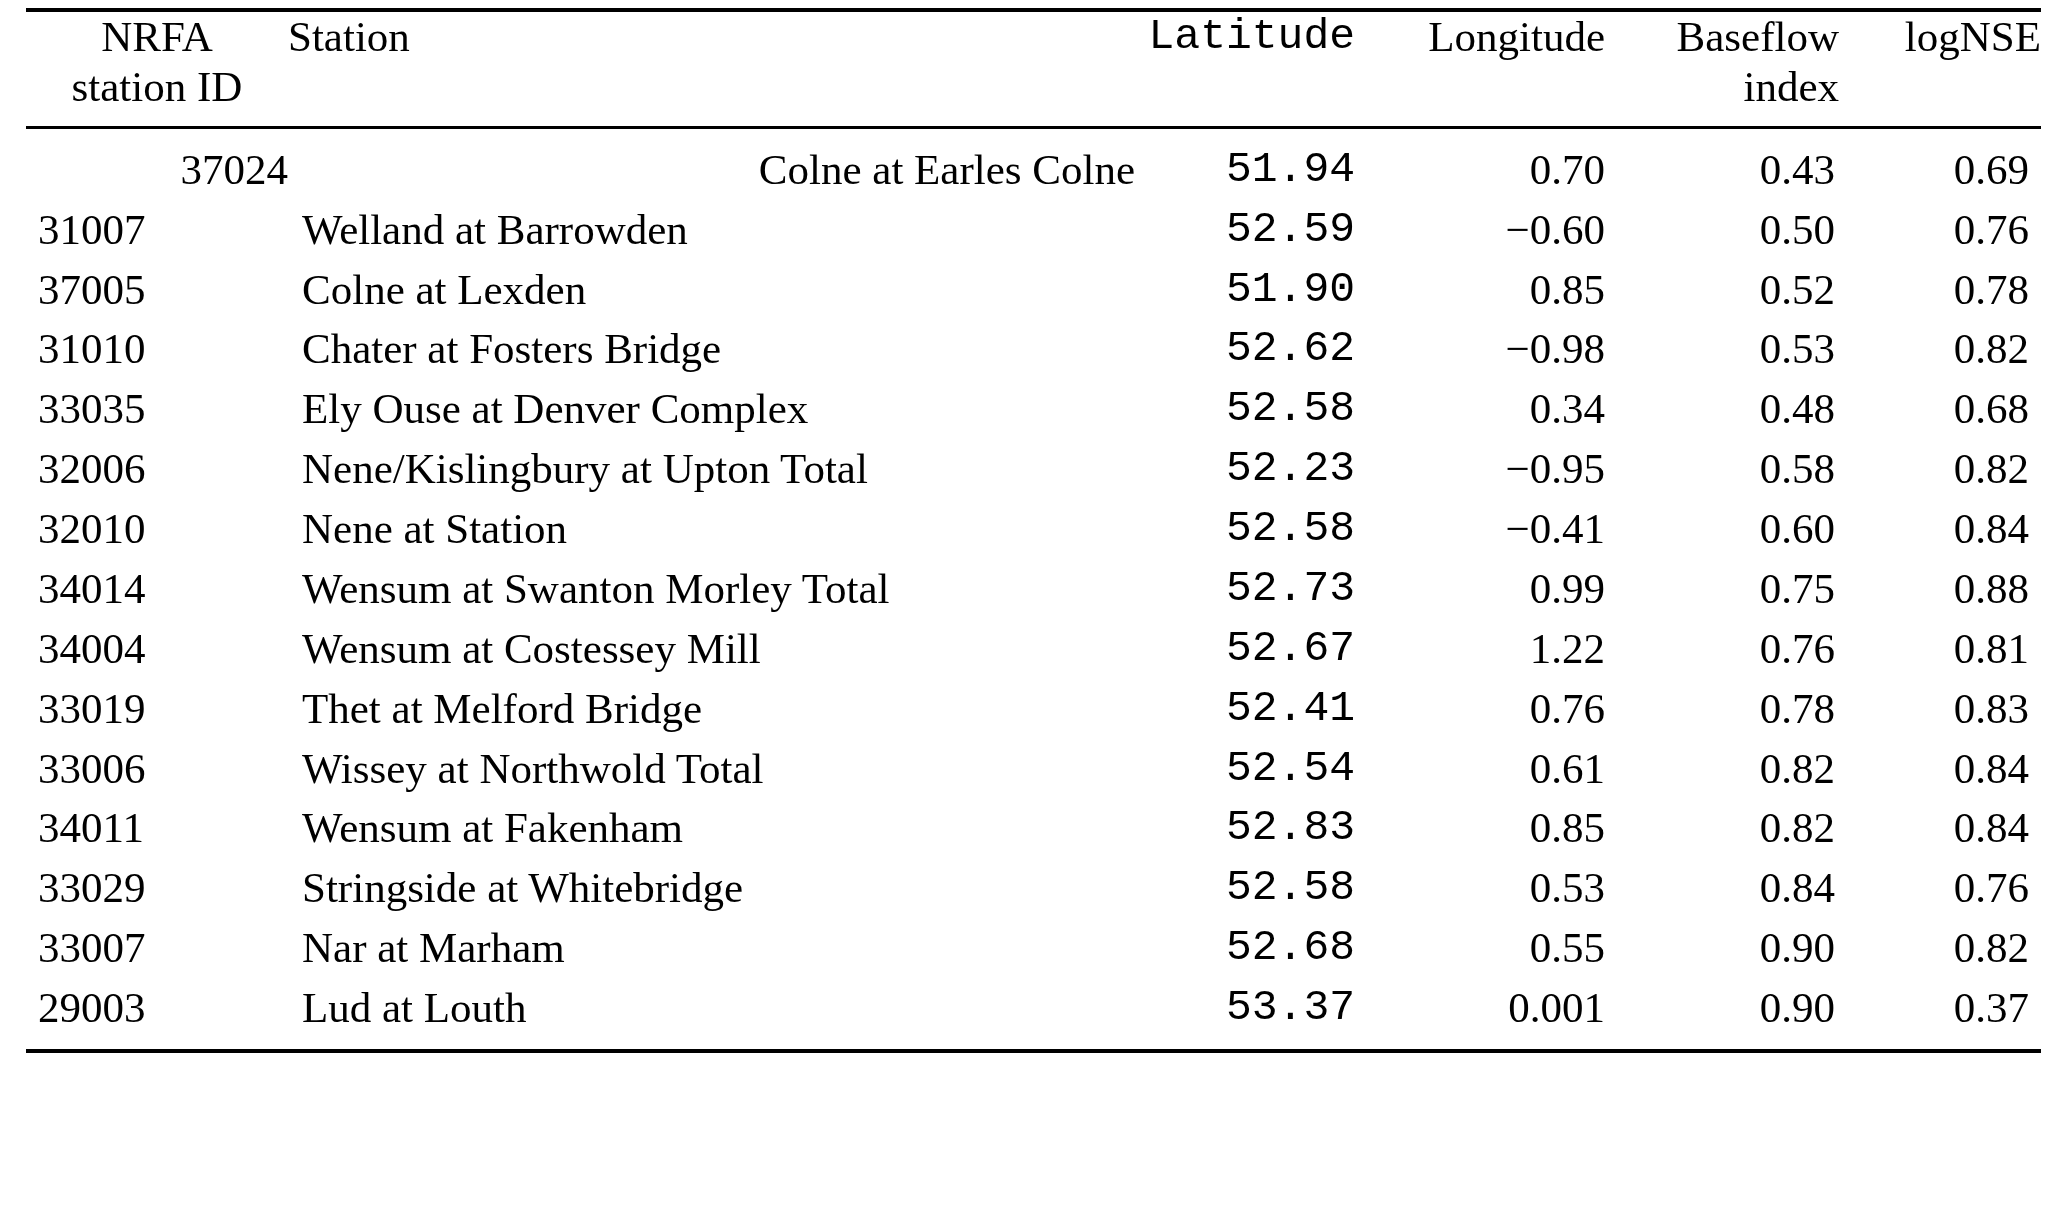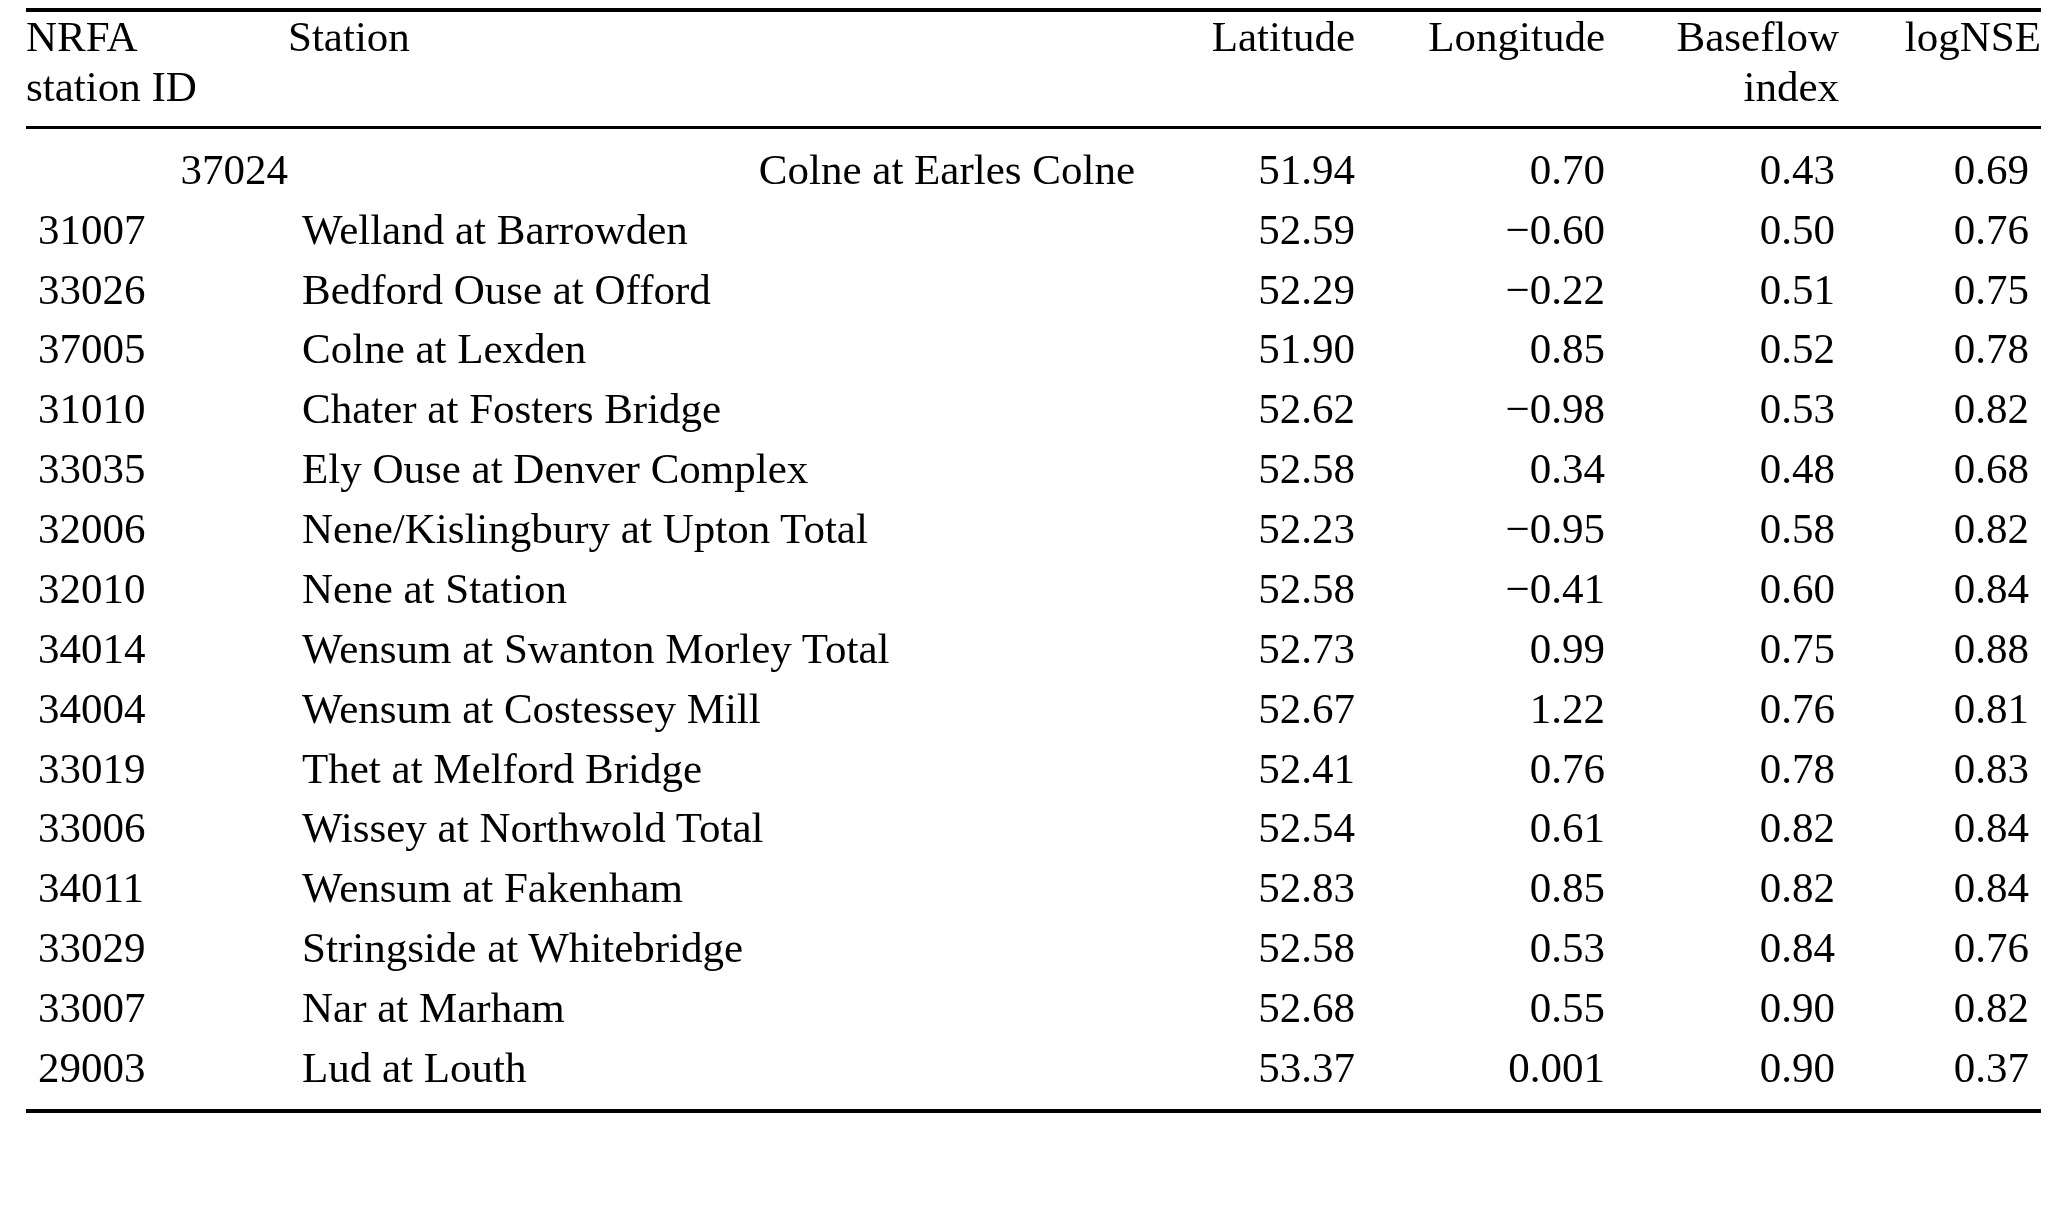--- a/index.html
+++ b/index.html
@@ -46,29 +46,29 @@
     padding-left: 12px;
   }
   th.col-station, td.col-station {
     text-align: left;
     padding-left: 14px;
   }
   th.col-num, td.col-num {
     text-align: right;
     white-space: nowrap;
   }
-  th.col-lat, td.col-lat { width: 220px; }
+  th.col-lat, td.col-lat { width: 220px; font-family: Liberation Mono, monospace; }
   th.col-lon, td.col-lon { width: 250px; }
   th.col-bfi, td.col-bfi { width: 230px; padding-right: 4px;}
   th.col-nse, td.col-nse { width: 190px; padding-right: 12px; }
   .hdr-line {
     display: block;
   }
   thead .col-num .hdr-line { text-align: right; }
-  thead .col-id .hdr-line { text-align: left; }
+  thead .col-id .hdr-line { text-align: center; }
 
   tbody tr td {
     padding: 5px 0 5px 0;
   }
   tbody tr:first-child td {
     padding-top: 16px;
     text-align: right;
   }
   tbody tr:last-child td {
     padding-bottom: 16px;
@@ -116,28 +116,20 @@
         </tr>
         <tr>
           <td class="col-id">31007</td>
           <td class="col-station">Welland at Barrowden</td>
           <td class="col-num col-lat">52.59</td>
           <td class="col-num col-lon">−0.60</td>
           <td class="col-num col-bfi">0.50</td>
           <td class="col-num col-nse">0.76</td>
         </tr>
         <tr>
-          <td class="col-id">33026</td>
-          <td class="col-station">Bedford Ouse at Offord</td>
-          <td class="col-num col-lat">52.29</td>
-          <td class="col-num col-lon">−0.22</td>
-          <td class="col-num col-bfi">0.51</td>
-          <td class="col-num col-nse">0.75</td>
-        </tr>
-        <tr>
           <td class="col-id">37005</td>
           <td class="col-station">Colne at Lexden</td>
           <td class="col-num col-lat">51.90</td>
           <td class="col-num col-lon">0.85</td>
           <td class="col-num col-bfi">0.52</td>
           <td class="col-num col-nse">0.78</td>
         </tr>
         <tr>
           <td class="col-id">31010</td>
           <td class="col-station">Chater at Fosters Bridge</td>

